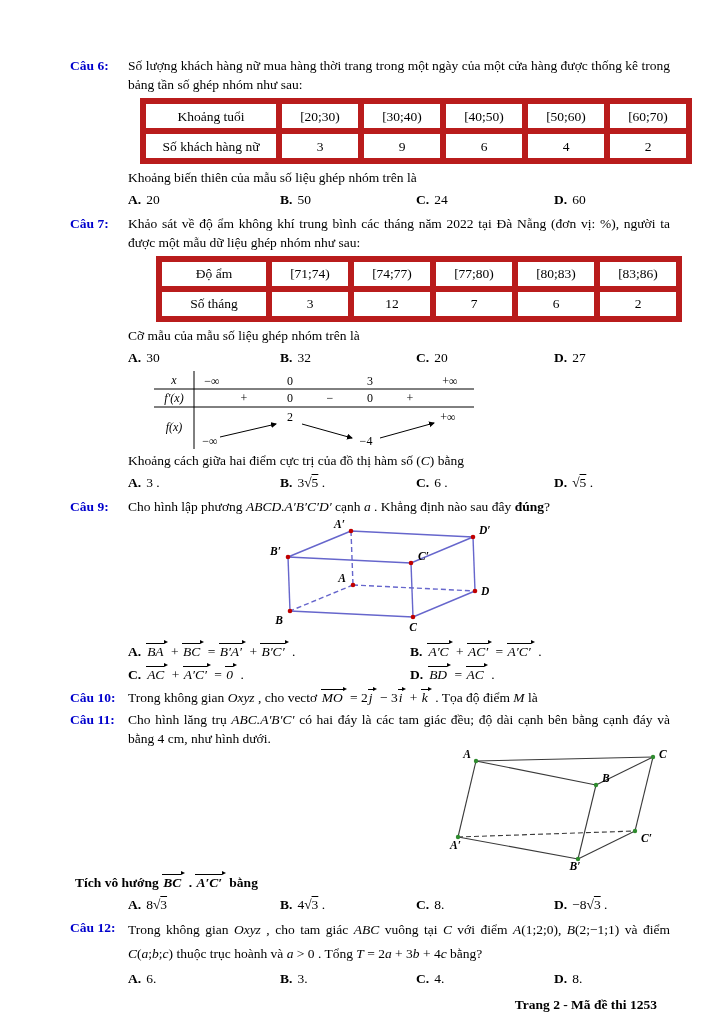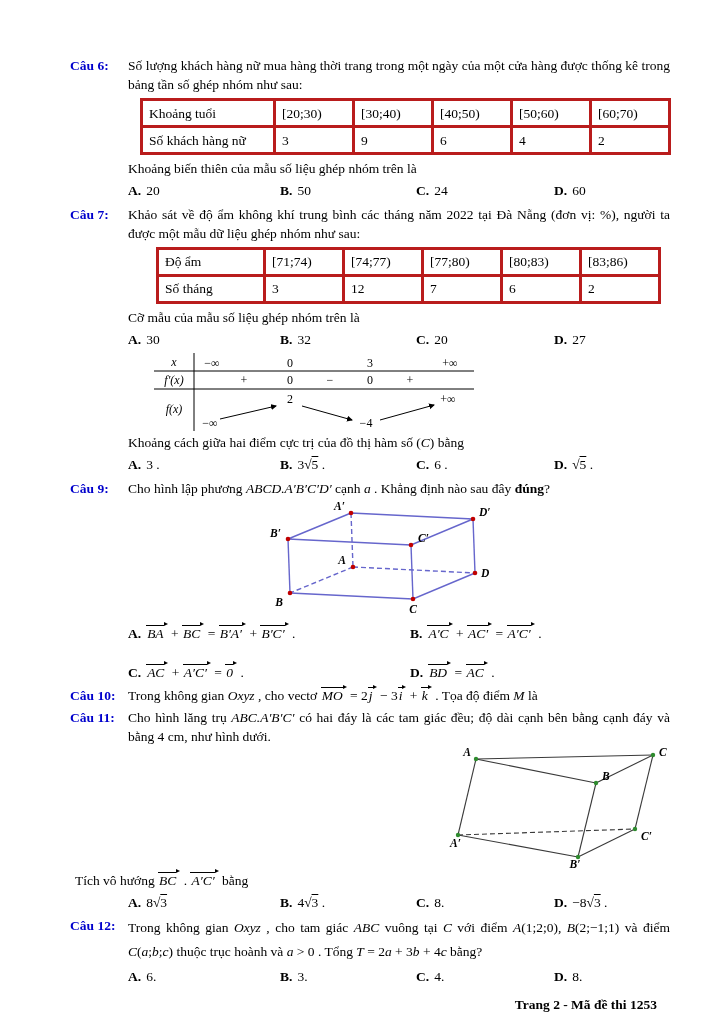--- a/index.html
+++ b/index.html
@@ -8,31 +8,31 @@
     width:725px;height:1024px;background:#ffffff;color:#000;
     font-family:"Liberation Serif","DejaVu Serif",serif;
     font-size:13.5px;line-height:1.42;position:relative;overflow:hidden;
   }
   .page{padding:56px 55px 0 70px;}
   .q{margin-bottom:3px;}
   .qhead{display:grid;grid-template-columns:58px 1fr;align-items:start;}
   .qlabel{color:#0000cc;font-weight:bold;white-space:nowrap;}
   .qtext{margin:0;text-align:justify;}
   .indent{margin-left:58px;}
-  .noindent{margin:2px 0 0 5px;}
+  .noindent{margin:2px 0 0 5px;font-weight:bold;}
   p{margin:1px 0;}
   
   .opts{display:grid;margin:3px 0 4px 0;align-items:baseline;}
   .opts4{grid-template-columns:152px 136px 138px auto;}
-  .opts2{grid-template-columns:282px auto;row-gap:20px;}
+  .opts2{grid-template-columns:282px auto;row-gap:4px;}
   .opt{white-space:nowrap;}
   .ltr{font-weight:bold;margin-right:5px;}
   
   table.freq{border-collapse:collapse;margin:4px 0 4px 12px;}
-  table.freq td{border:3px solid #b91c1c;text-align:left;padding:1px 6px;height:22px;min-width:64px;font-family:Liberation Serif, serif;}
+  table.freq td{border:6px solid #b91c1c;text-align:center;padding:1px 6px;height:22px;min-width:64px;font-family:Liberation Serif, serif;}
   table.freq td.c0{min-width:118px;}
   table.t7{margin-left:28px;}
   table.t7 td.c0{min-width:92px;}
   
   .vec{display:inline-block;position:relative;font-style:italic;padding:2px 4px 0 1px;line-height:1.05;}
   .vec::before{content:"";position:absolute;top:0;left:0;right:4px;border-top:1px solid #000;}
   .vec::after{content:"";position:absolute;top:-2.5px;right:0;width:0;height:0;
     border-top:2.5px solid transparent;border-bottom:2.5px solid transparent;border-left:4px solid #000;}
   .rad{text-decoration:overline;}
   

